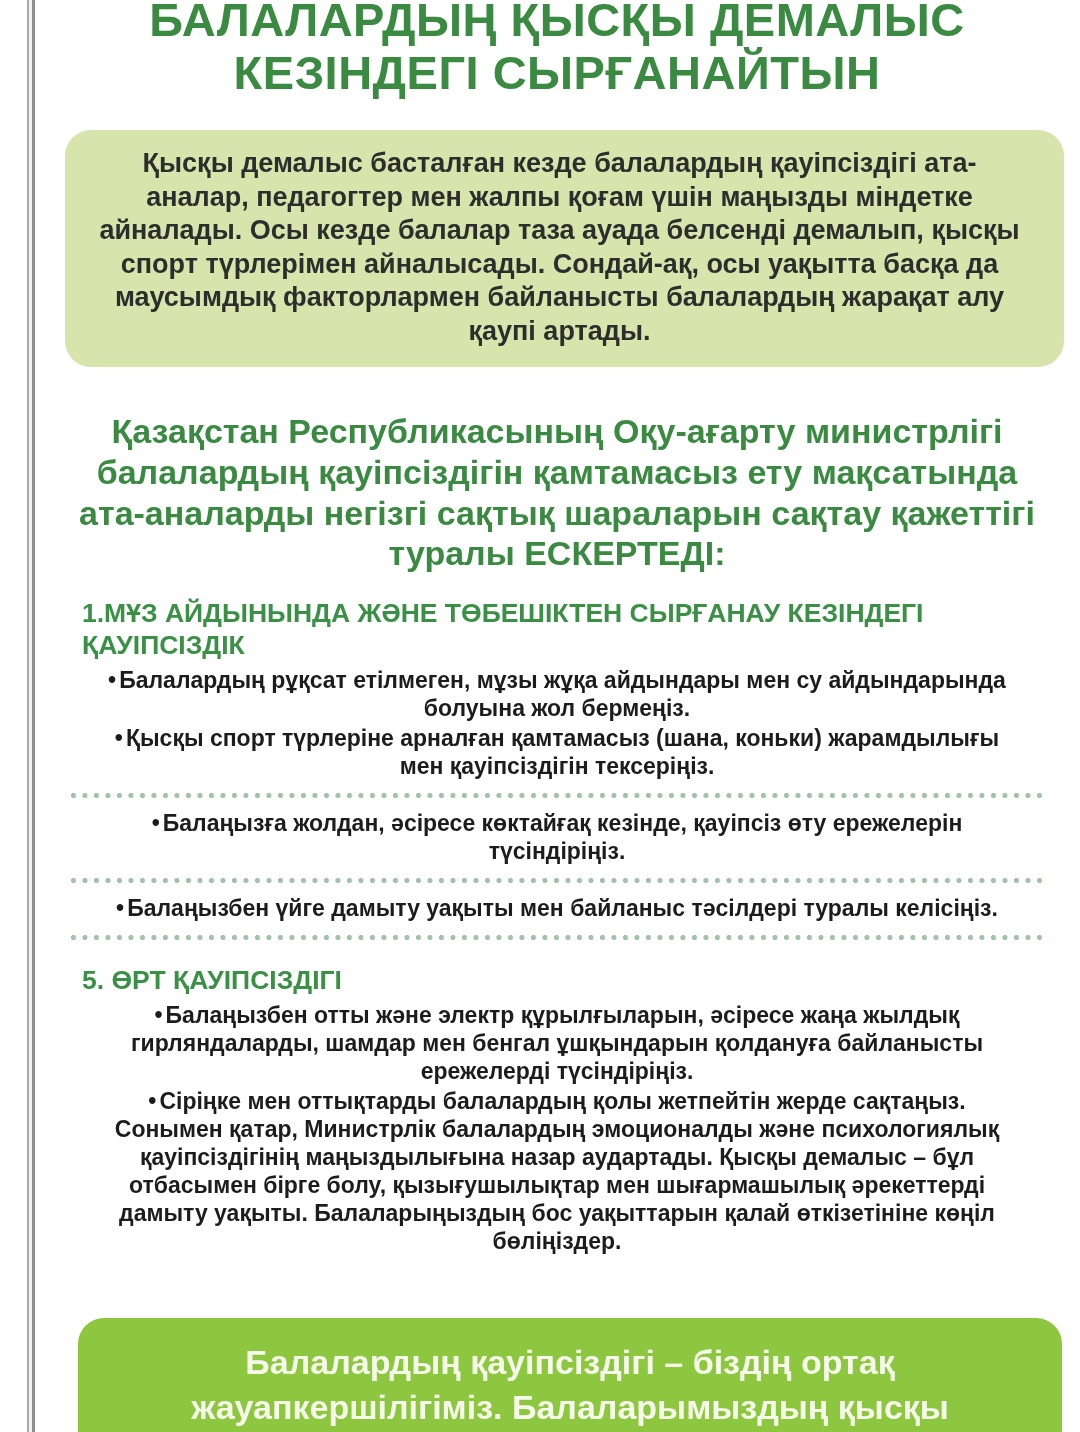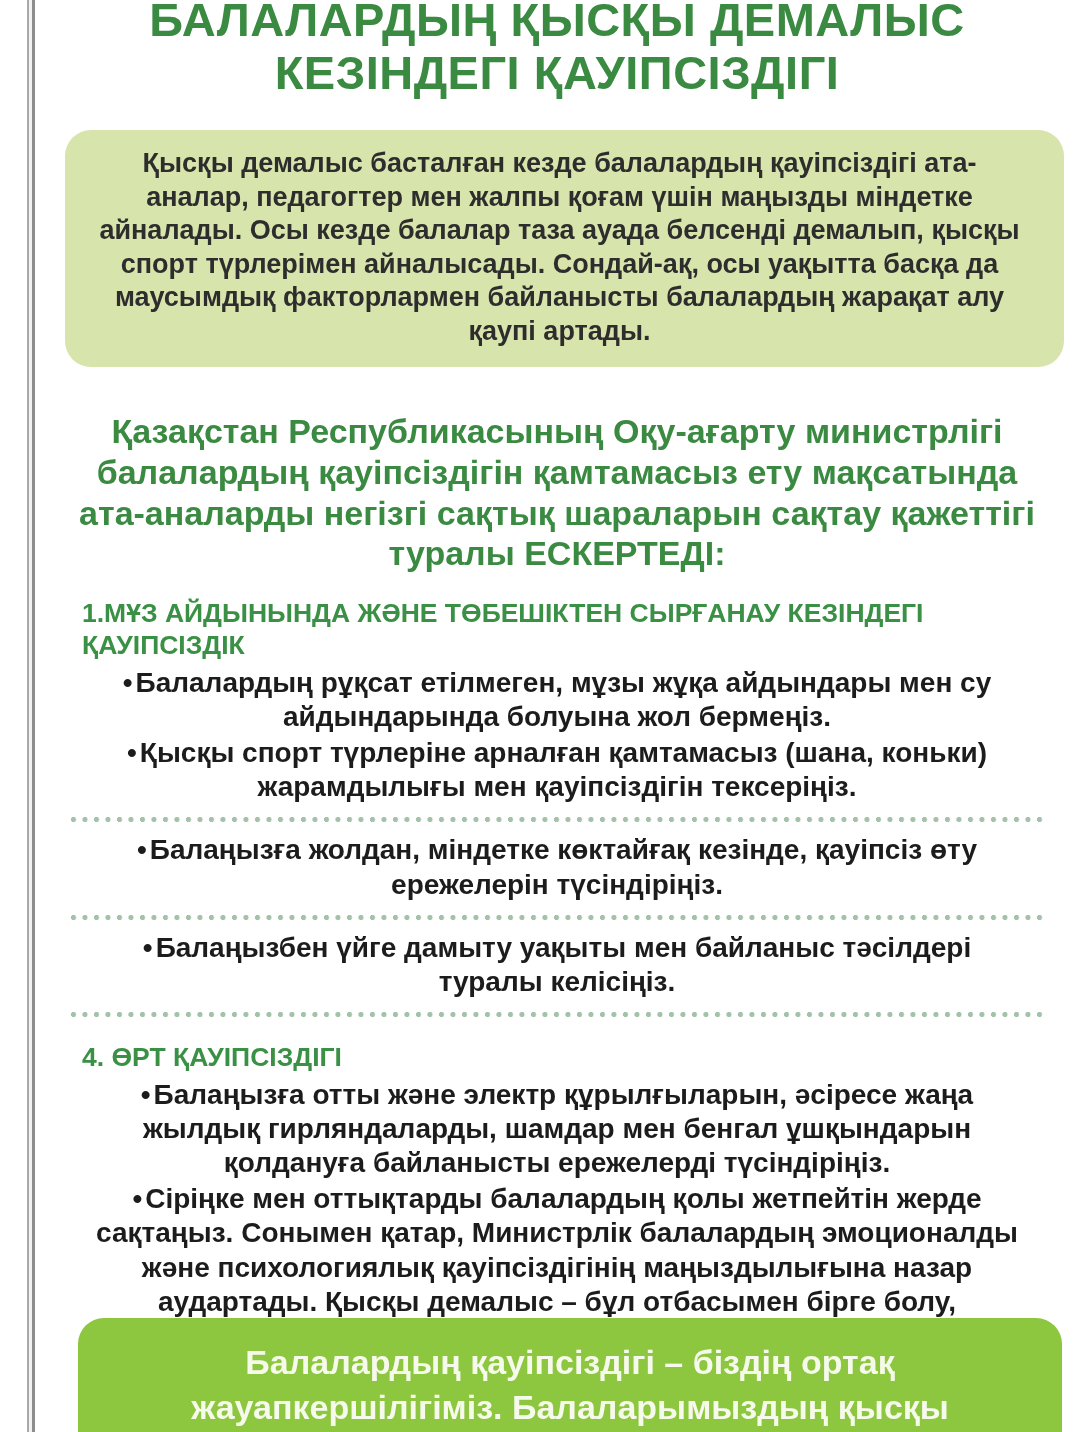--- a/index.html
+++ b/index.html
@@ -69,21 +69,21 @@
     font-size: 26.5px;
     line-height: 1.2;
   }
   .bullets {
     margin: 0 50px;
   }
   .bullet {
     margin: 2px 0;
     text-align: center;
     color: #1c1c1c;
-    font-size: 28px;
+    font-size: 23px;
     line-height: 1.22;
   }
   .bullet::before {
     content: "\2022";
     margin-right: 3px;
   }
   .dotted-sep {
     height: 7px;
     margin: 12px 28px 10px 28px;
     background-image: radial-gradient(circle at 3.5px 3.5px, #a3c2a9 2.4px, rgba(0,0,0,0) 2.9px);
@@ -108,59 +108,59 @@
 </style>
 </head>
 <body>
 
 <div class="edge-line"></div>
 
 <div class="content">
 
   <h1 class="title">
     <span>БАЛАЛАРДЫҢ ҚЫСҚЫ ДЕМАЛЫС</span><br>
-    <span>КЕЗІНДЕГІ ҚАУІПСІЗДІГІ</span>
+    <span>КЕЗІНДЕГІ СЫРҒАНАЙТЫН</span>
   </h1>
 
   <div class="intro-box">
     <span>Қысқы демалыс басталған кезде балалардың қауіпсіздігі ата-аналар, педагогтер мен жалпы қоғам үшін маңызды міндетке айналады. Осы кезде балалар таза ауада белсенді демалып, қысқы спорт түрлерімен айналысады. Сондай-ақ, осы уақытта басқа да маусымдық факторлармен байланысты балалардың жарақат алу қаупі артады.</span>
   </div>
 
   <p class="ministry-note">Қазақстан Республикасының Оқу-ағарту министрлігі балалардың қауіпсіздігін қамтамасыз ету мақсатында ата-аналарды негізгі сақтық шараларын сақтау қажеттігі туралы ЕСКЕРТЕДІ:</p>
 
   <div class="section">
     <p class="section-heading">1.МҰЗ АЙДЫНЫНДА ЖӘНЕ ТӨБЕШІКТЕН СЫРҒАНАУ КЕЗІНДЕГІ ҚАУІПСІЗДІК</p>
     <div class="bullets">
       <p class="bullet">Балалардың рұқсат етілмеген, мұзы жұқа айдындары мен су айдындарында болуына жол бермеңіз.</p>
       <p class="bullet">Қысқы спорт түрлеріне арналған қамтамасыз (шана, коньки) жарамдылығы мен қауіпсіздігін тексеріңіз.</p>
     </div>
   </div>
 
   <div class="dotted-sep"></div>
 
   <div class="section">
     <div class="bullets">
-      <p class="bullet">Балаңызға жолдан, міндетке көктайғақ кезінде, қауіпсіз өту ережелерін түсіндіріңіз.</p>
+      <p class="bullet">Балаңызға жолдан, әсіресе көктайғақ кезінде, қауіпсіз өту ережелерін түсіндіріңіз.</p>
     </div>
   </div>
 
   <div class="dotted-sep"></div>
 
   <div class="section">
     <div class="bullets">
       <p class="bullet">Балаңызбен үйге дамыту уақыты мен байланыс тәсілдері туралы келісіңіз.</p>
     </div>
   </div>
 
   <div class="dotted-sep"></div>
 
   <div class="section">
-    <p class="section-heading">4. ӨРТ ҚАУІПСІЗДІГІ</p>
+    <p class="section-heading">5. ӨРТ ҚАУІПСІЗДІГІ</p>
     <div class="bullets">
-      <p class="bullet">Балаңызға отты және электр құрылғыларын, әсіресе жаңа жылдық гирляндаларды, шамдар мен бенгал ұшқындарын қолдануға байланысты ережелерді түсіндіріңіз.</p>
+      <p class="bullet">Балаңызбен отты және электр құрылғыларын, әсіресе жаңа жылдық гирляндаларды, шамдар мен бенгал ұшқындарын қолдануға байланысты ережелерді түсіндіріңіз.</p>
       <p class="bullet">Сіріңке мен оттықтарды балалардың қолы жетпейтін жерде сақтаңыз. <span class="closing-inline">Сонымен қатар, Министрлік балалардың эмоционалды және психологиялық қауіпсіздігінің маңыздылығына назар аудартады. Қысқы демалыс – бұл отбасымен бірге болу, қызығушылықтар мен шығармашылық әрекеттерді дамыту уақыты. Балаларыңыздың бос уақыттарын қалай өткізетініне көңіл бөліңіздер.</span></p>
     </div>
   </div>
 
 </div>
 
 <div class="footer-banner">
   <span>Балалардың қауіпсіздігі – біздің ортақ жауапкершілігіміз. Балаларымыздың қысқы демалысы жарқын, көңілді және қауіпсіз өтсін!</span>
 </div>
 

